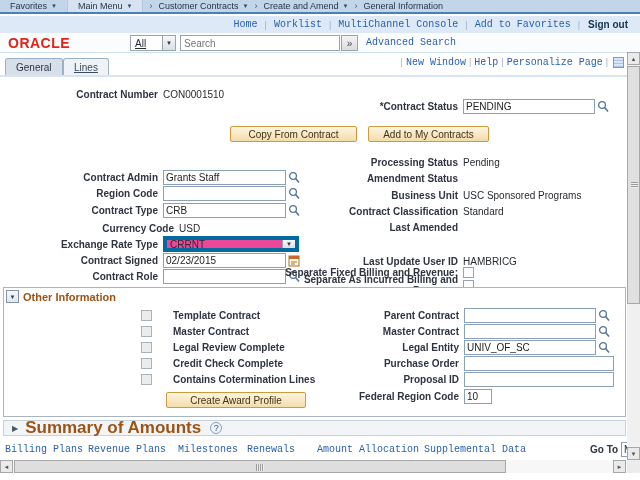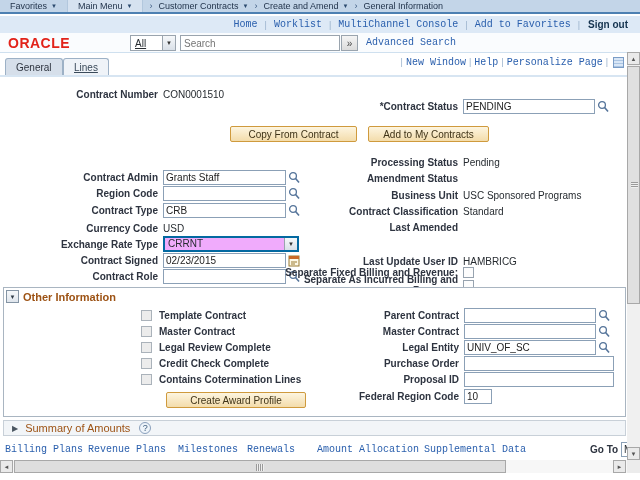--- a/index.html
+++ b/index.html
@@ -42,37 +42,37 @@
   .tab-lines { left:63px; background:#eff3f8; color:#3a4a5a; text-decoration:underline; }
   .tabline { position:absolute; top:75px; left:0; width:627px; height:2px; background:#d7e5f2; }
 
   
   .frow { position:absolute; display:flex; align-items:center; height:16px; }
   .lbl { font-weight:bold; color:#2e3440; text-align:right; flex:none; }
   .val { margin-left:5px; color:#262b30; white-space:nowrap; }
   .dotted { border-bottom:1px dotted #5a6a7a; cursor:pointer; }
   .tinput { height:15px; margin-left:5px; border:1px solid #8ba0b6; background:#fff; font-size:10px; padding:0 2px; color:#222; font-family:inherit; }
   .lookup { margin-left:2px; display:flex; align-items:center; cursor:pointer; }
-  .selbox { margin-left:5px; height:16px; border:2px solid #0369a1; background:#f0abfc; display:flex; cursor:pointer; }
+  .selbox { margin-left:5px; height:16px; border:4px solid #0369a1; background:#ec4899; display:flex; align-items:center; cursor:pointer; }
   .selbox .txt { flex:1; padding-left:3px; }
   .btn { position:absolute; height:16px; background:linear-gradient(#fdf5e0,#f3dcab); border:1px solid #cf9a3d; border-radius:2px; font-size:10px; color:#3f3317; display:flex; align-items:center; justify-content:center; cursor:pointer; font-family:inherit; }
   .checkbox { width:11px; height:11px; border:1px solid #97a3af; background:#fdfdfd; flex:none; cursor:pointer; margin-left:5px; }
   .cb-gray { background:#ececec; border-color:#aab2ba; }
 
   
   .groupbox { position:absolute; left:3px; top:287px; width:623px; height:130px; border:1px solid #a9b5c1; background:#fff; }
   .collapse-btn { position:absolute; left:2px; top:2px; width:13px; height:13px; border:1px solid #8494a4; background:linear-gradient(#f6f8fa,#dfe5ec); display:flex; align-items:center; justify-content:center; font-size:6px; color:#2f3a46; cursor:pointer; }
   .gb-title { position:absolute; left:19px; top:3px; font-weight:bold; color:#9d5315; font-size:11px; }
   .cbrow { position:absolute; display:flex; align-items:center; height:14px; }
-  .cbrow .cb-label { font-weight:bold; color:#2e3440; margin-left:7px; }
+  .cbrow .cb-label { font-weight:bold; color:#2e3440; margin-left:21px; }
   .gfrow { position:absolute; left:255px; display:flex; align-items:center; height:16px; }
 
   .sumbar { position:absolute; left:3px; top:420px; width:623px; height:16px; background:#f2f5f8; border:1px solid #c8d0d8; display:flex; align-items:center; padding-left:8px; }
   .expand { font-size:8px; color:#4a5560; margin-right:7px; cursor:pointer; }
-  .sum-title { font-weight:normal; color:#9d5315; font-size:11px; cursor:pointer; }
+  .sum-title { font-weight:bold; color:#9d5315; font-size:17px; cursor:pointer; }
   .help-icon { width:12px; height:12px; border-radius:50%; border:1px solid #8aa0bc; background:#eef4fa; color:#3a5a7a; font-size:9px; display:flex; align-items:center; justify-content:center; margin-left:9px; cursor:pointer; }
 
   
   .flink { position:absolute; top:444px; color:#2a5fad; font-size:10px; white-space:nowrap; }
   .goto-lbl { position:absolute; top:444px; left:590px; font-weight:bold; color:#2e3440; }
   .goto-sel { position:absolute; top:442px; left:621px; width:34px; height:15px; border:1px solid #8ba0b6; background:#fff; overflow:hidden; padding-left:2px; line-height:14px; cursor:pointer; }
 
   
   .vscroll { position:absolute; left:627px; top:52px; width:13px; height:408px; background:#f0f0f0; z-index:6; }
   .hscroll { position:absolute; left:0; top:460px; width:627px; height:13px; background:#f7f7f7; z-index:6; }
@@ -192,21 +192,21 @@
   <div class="frow" style="top:202px;left:0;width:320px">
     <span class="lbl" style="width:158px">Contract Type</span>
     <input class="tinput" style="width: 123px;" value="CRB">
     <span class="lookup">
         <svg width="12" height="13" viewBox="0 0 12 13">
           <circle cx="5" cy="5" r="3.4" fill="none" stroke="#55749a" stroke-width="1.3"></circle>
           <line x1="7.6" y1="7.6" x2="11" y2="11.6" stroke="#55749a" stroke-width="1.6"></line>
         </svg>
       </span>
   </div>
-  <div class="frow" style="top:220px;left:0;width:320px">
+  <div class="frow" style="top:220px;left:16px;width:320px">
     <span class="lbl" style="width:158px">Currency Code</span>
     <span class="val">USD</span>
   </div>
   <div class="frow" style="top:236px;left:0;width:320px">
     <span class="lbl" style="width:158px">Exchange Rate Type</span>
     <div class="selbox" style="width:136px">
       <span class="txt">CRRNT</span>
       <span class="ddbtn">▼</span>
     </div>
   </div>

